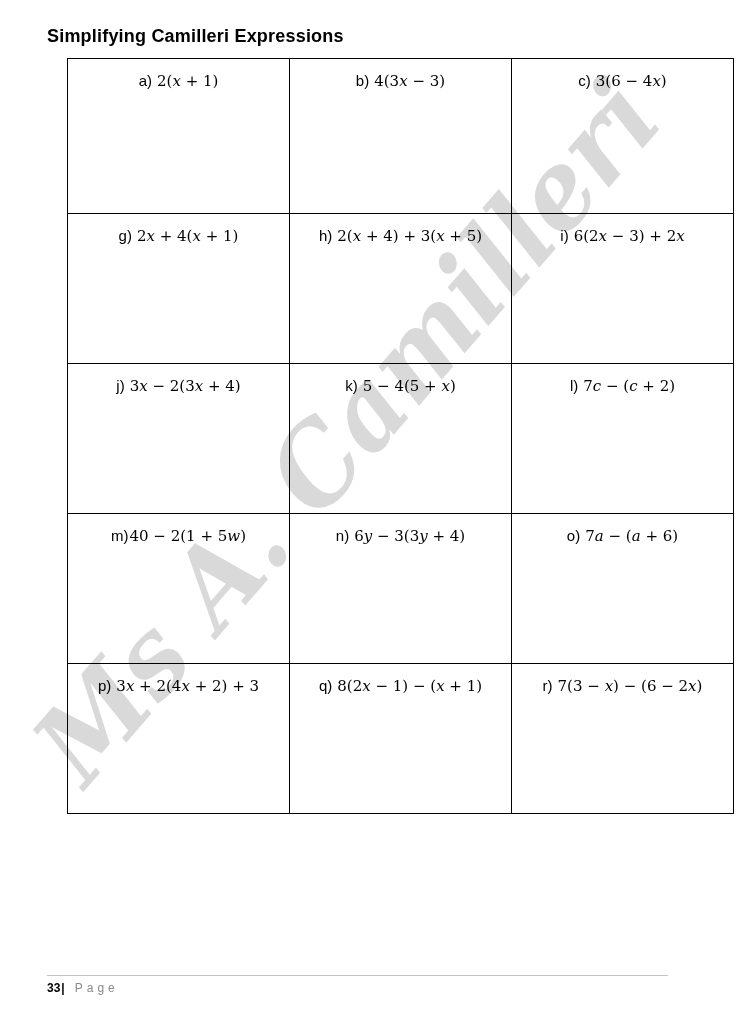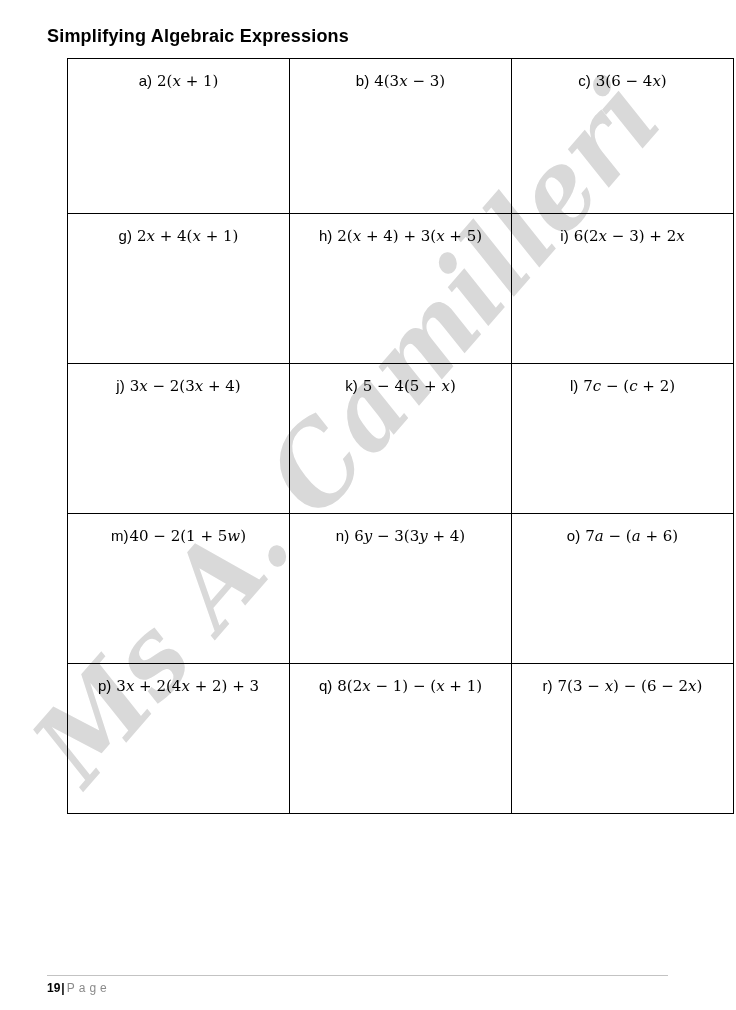--- a/index.html
+++ b/index.html
@@ -61,32 +61,32 @@
     width: 621px; height: 1px;
     background: #c3c3c3;
   }
   .footer {
     position: absolute; left: 47px; top: 981px;
     font-size: 12px;
     white-space: nowrap;
   }
   .footer .pg-num { font-weight: bold; }
   .footer .pg-sep { font-weight: bold; margin: 0 2px 0 1px; }
-  .footer .pg-word { color: #8a8a8a; letter-spacing: 4px; }
+  .footer .pg-word { color: #8a8a8a; letter-spacing: 4px; margin-left: 8px; }
 </style>
 </head>
 <body>
 
 <svg class="watermark-layer" viewBox="0 0 736 1010" xmlns="http://www.w3.org/2000/svg" aria-hidden="true">
   <text x="85" y="790" transform="rotate(-49 85 790)" font-size="108" textLength="885" lengthAdjust="spacingAndGlyphs">Ms A. Camilleri</text>
 </svg>
 
 <div class="content">
 
-  <div class="page-title">Simplifying Algebraic Expressions</div>
+  <div class="page-title">Simplifying Camilleri Expressions</div>
 
   <table class="problems">
     <tbody>
       <tr class="row-1">
         <td><span class="prob"><span class="prob-label">a)</span><span class="prob-expr">2(<i>x</i> + 1)</span></span></td>
         <td><span class="prob"><span class="prob-label">b)</span><span class="prob-expr">4(3<i>x</i> − 3)</span></span></td>
         <td><span class="prob"><span class="prob-label">c)</span><span class="prob-expr">3(6 − 4<i>x</i>)</span></span></td>
       </tr>
       <tr class="row-n">
         <td><span class="prob"><span class="prob-label">g)</span><span class="prob-expr">2<i>x</i> + 4(<i>x</i> + 1)</span></span></td>
@@ -106,16 +106,16 @@
       <tr class="row-n">
         <td><span class="prob"><span class="prob-label">p)</span><span class="prob-expr">3<i>x</i> + 2(4<i>x</i> + 2) + 3</span></span></td>
         <td><span class="prob"><span class="prob-label">q)</span><span class="prob-expr">8(2<i>x</i> − 1) − (<i>x</i> + 1)</span></span></td>
         <td><span class="prob"><span class="prob-label">r)</span><span class="prob-expr">7(3 − <i>x</i>) − (6 − 2<i>x</i>)</span></span></td>
       </tr>
     </tbody>
   </table>
 
   <div class="footer-rule"></div>
   <div class="footer">
-    <span class="pg-num">19</span><span class="pg-sep">|</span><span class="pg-word">Page</span>
+    <span class="pg-num">33</span><span class="pg-sep">|</span><span class="pg-word">Page</span>
   </div>
 
 </div>
 
 </body></html>

